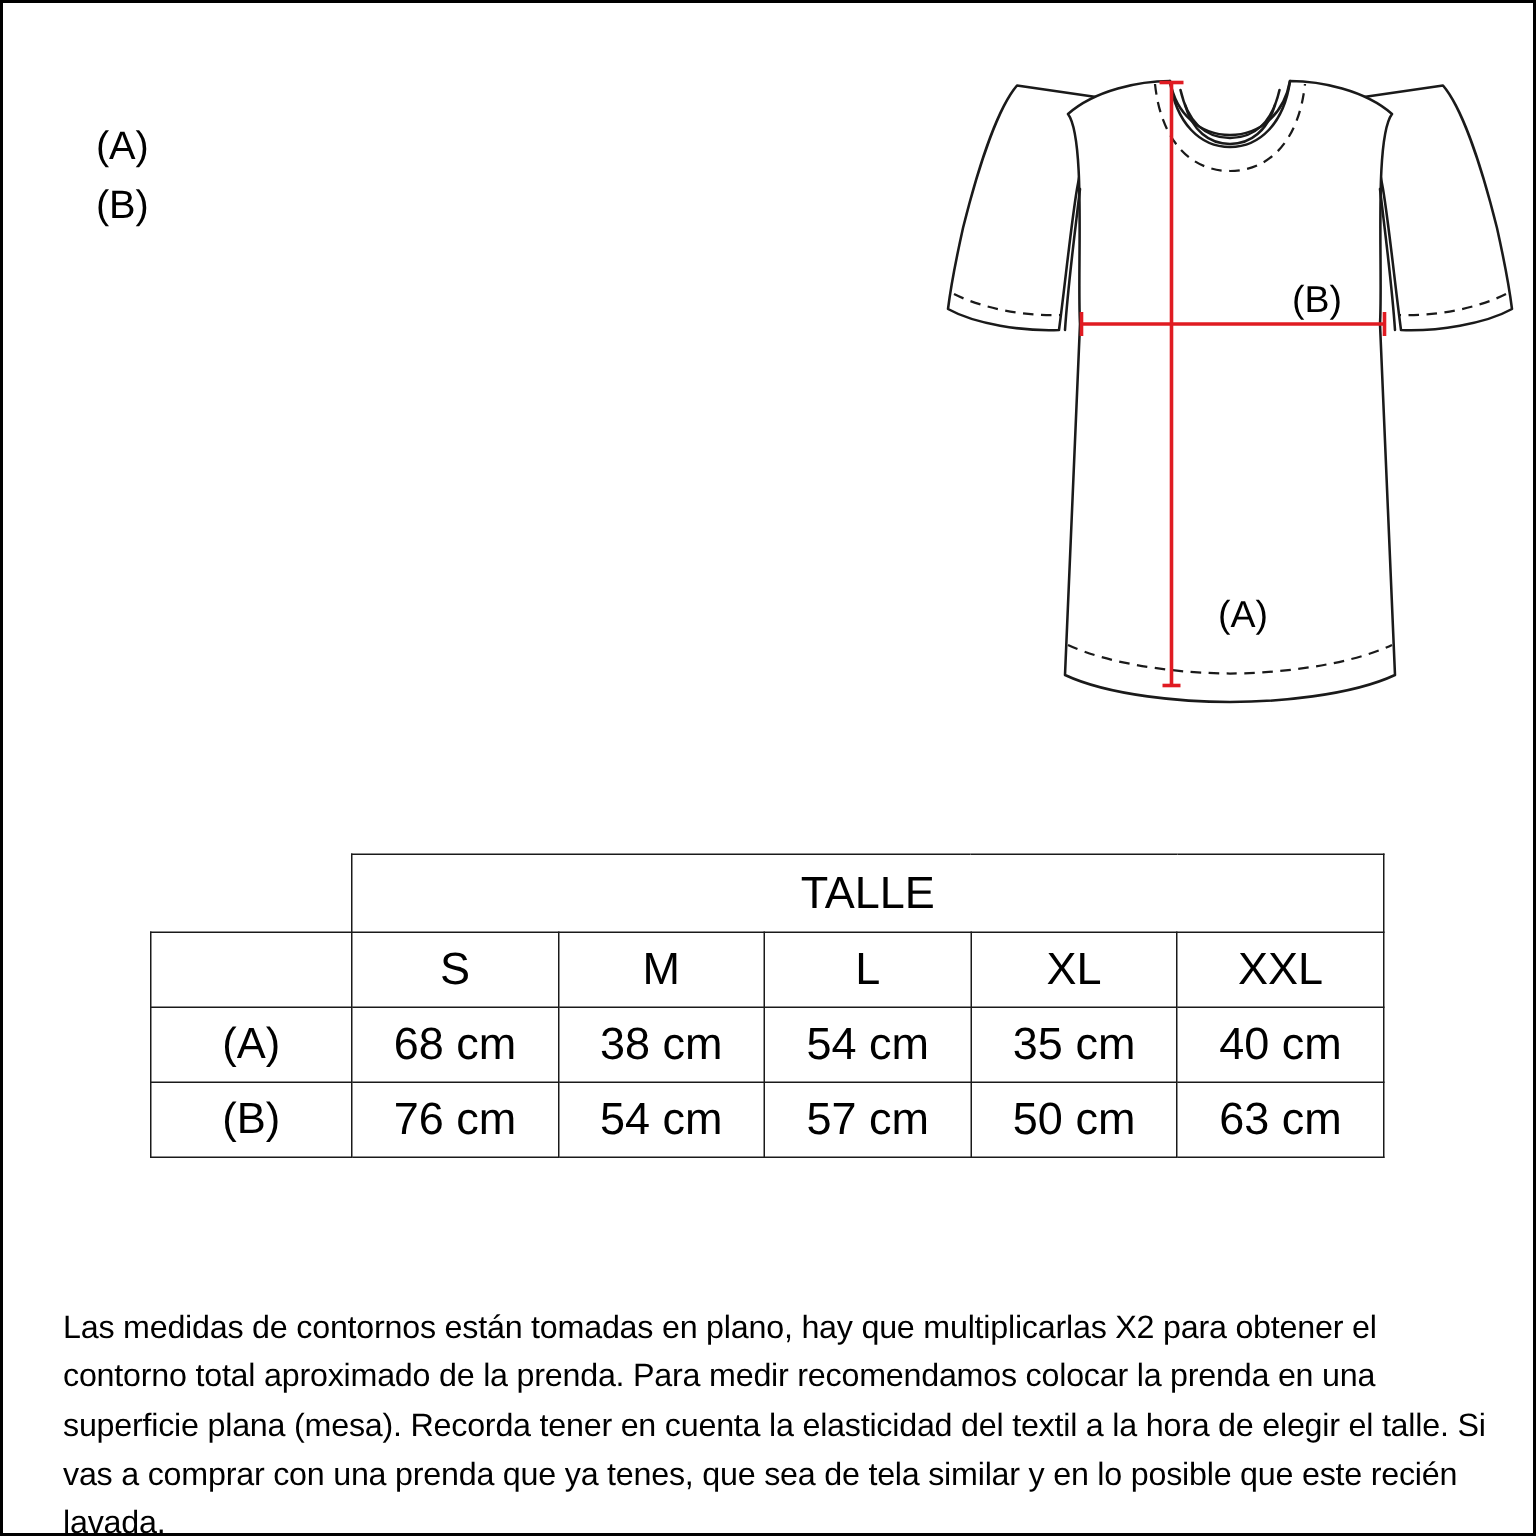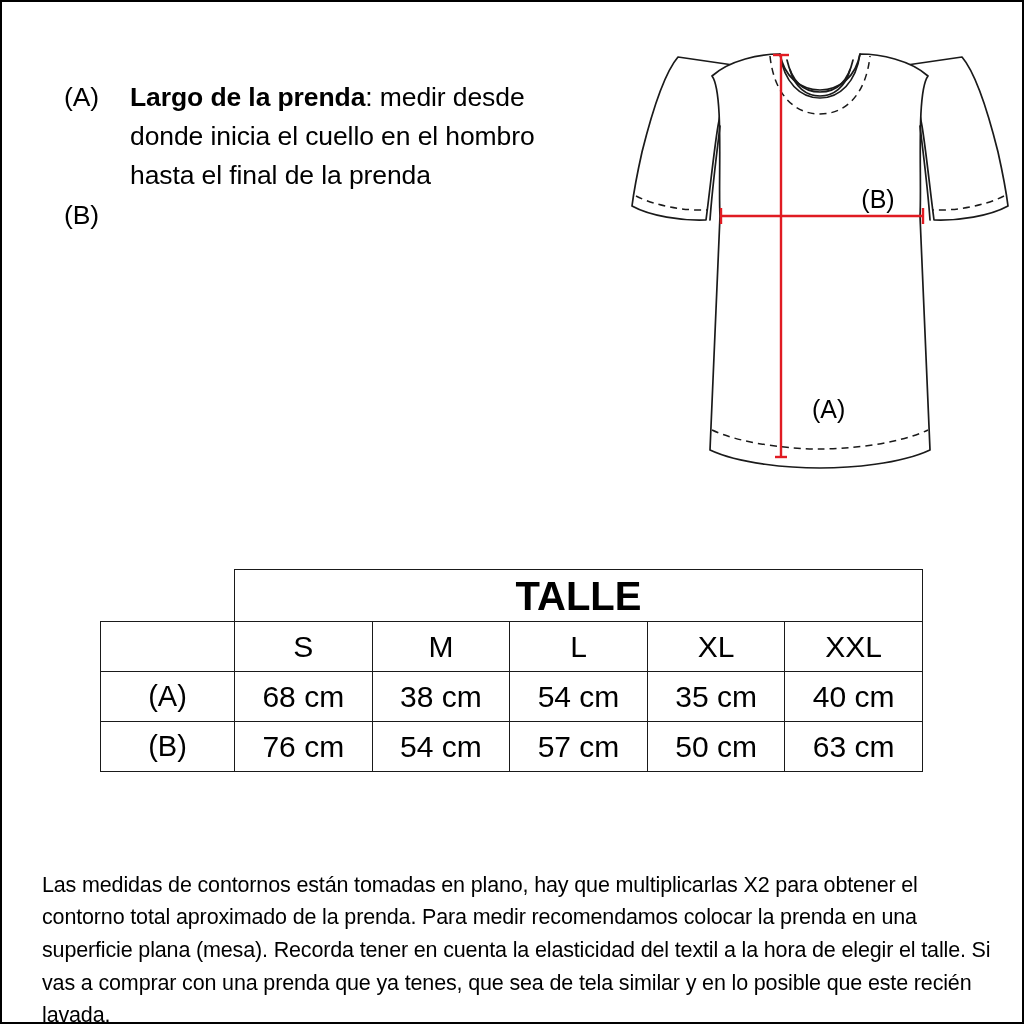--- a/index.html
+++ b/index.html
@@ -115,22 +115,21 @@
     padding: 0;
     height: 49px;
     vertical-align: middle;
     line-height: 1;
   }
   #size-table td.blank-cell {
     border: none;
   }
   #size-table td.talle-head {
     height: 51px;
-    font-size: 40px;
-    font-weight: bold;
+    font-size: 30px;
   }
   #size-table td.row-label {
     font-size: 29px;
   }
   .col-label { width: 134px; }
   .col-size  { width: 137.6px; }
 
   
   #footer-note {
     position: absolute;
@@ -145,21 +144,20 @@
 </style>
 </head>
 <body>
 
 <div id="page">
 
   <div id="instructions">
 
     <div class="instr-item">
       <span class="instr-tag">(A)</span>
-      <span class="instr-body"><span class="bold">Largo de la prenda</span><span>: medir desde donde inicia el cuello en el hombro hasta el final de la prenda</span></span>
     </div>
 
     <div class="instr-item">
       <span class="instr-tag">(B)</span>
     </div>
 
   </div>
 
   <div id="tshirt">
     <svg viewBox="0 0 400 450" xmlns="http://www.w3.org/2000/svg">

